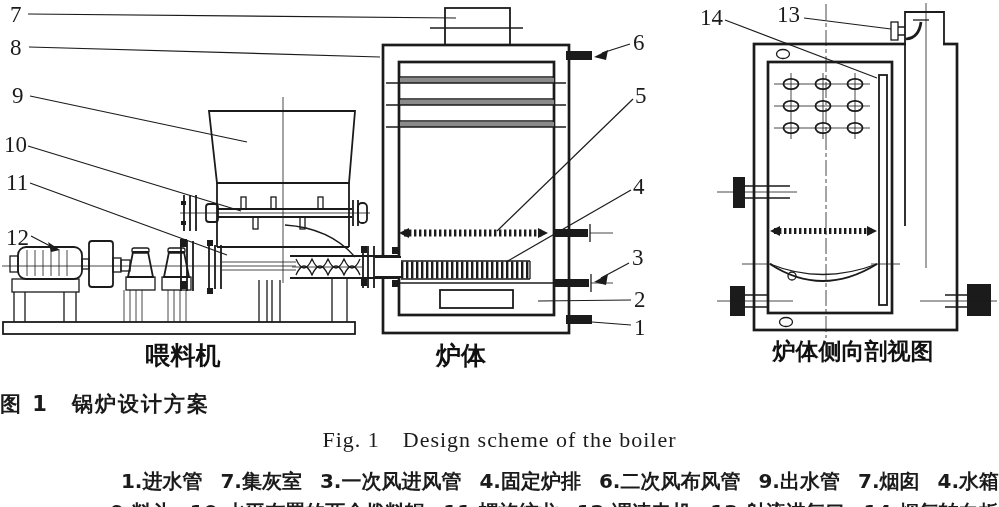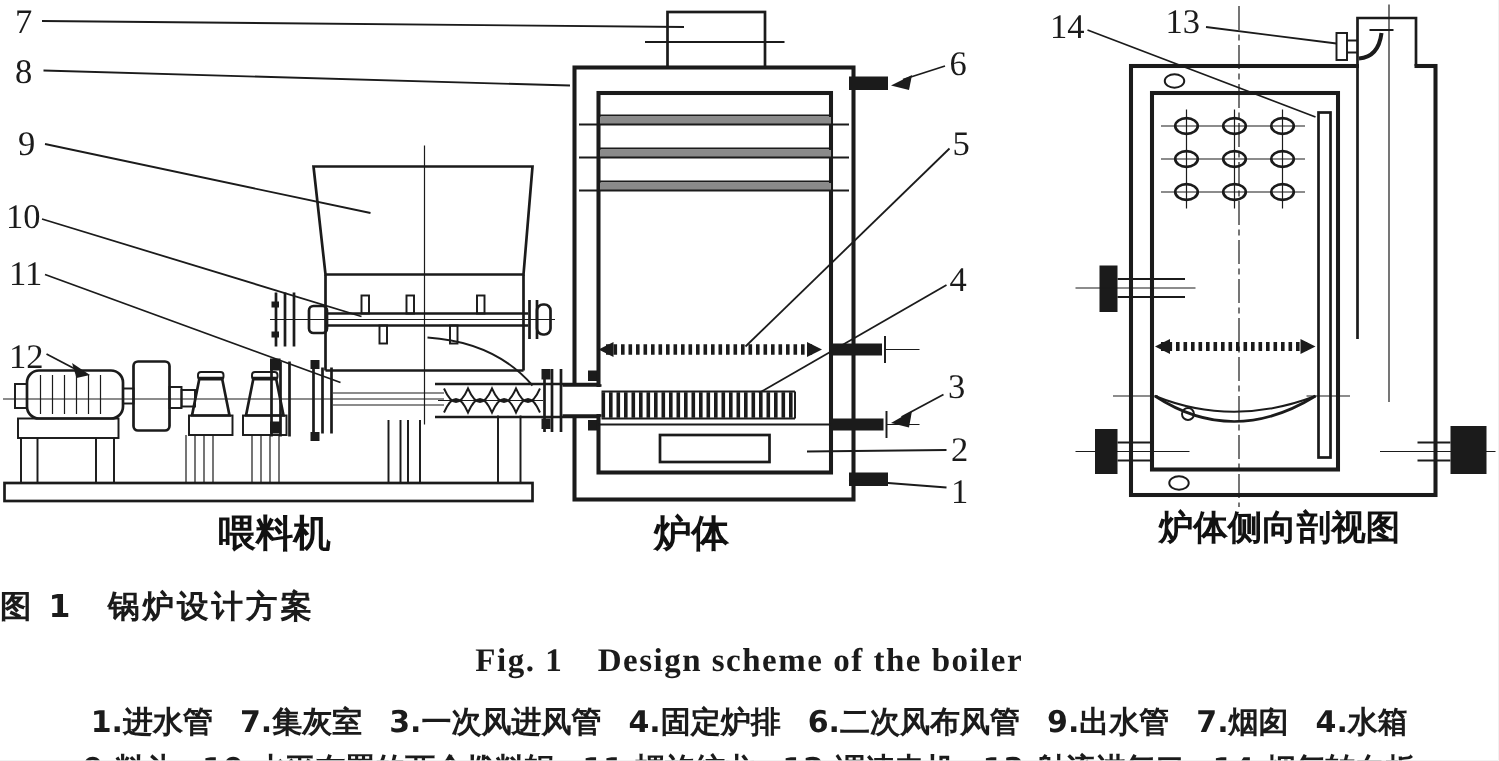--- a/index.html
+++ b/index.html
@@ -15,22 +15,22 @@
   .wht{fill:#ffffff;stroke:none;}
   .grey{fill:#8a8a8a;stroke:none;}
   .hatch{stroke:#1b1b1b;stroke-width:17;stroke-dasharray:2.4 2.6;fill:none;}
   .dots{stroke:#1b1b1b;stroke-width:7;stroke-dasharray:2.4 2.6;fill:none;}
   .dots2{stroke:#1b1b1b;stroke-width:6;stroke-dasharray:2.4 2.6;fill:none;}
   .leader{stroke:#1b1b1b;stroke-width:1.2;fill:none;}
   text.callout{font-family:"Liberation Serif",serif;font-size:23px;fill:#1b1b1b;}
   text.viewlabel{font-family:"DejaVu Sans",sans-serif;font-weight:bold;font-size:25px;fill:#111;}
   text.viewlabel-sm{font-family:"DejaVu Sans",sans-serif;font-weight:bold;font-size:23px;fill:#111;}
   .cap-zh{margin-top:15px;text-align:left;font-size:21px;font-weight:bold;letter-spacing:2px;}
-  .cap-en{margin-top:7px;text-align:center;font-family:"Liberation Serif",serif;font-size:22px;letter-spacing:1px;font-weight:bold;}
-  .legend-row{display:flex;justify-content:center;gap:18px;font-size:20px;font-weight:bold;white-space:nowrap;}
+  .cap-en{margin-top:7px;text-align:center;font-family:"Liberation Serif",serif;font-size:22px;letter-spacing:1px;}
+  .legend-row{display:flex;justify-content:flex-end;gap:18px;font-size:20px;font-weight:bold;white-space:nowrap;}
   .legend-row.r1{margin-top:13px;}
   .legend-row.r2{margin-top:4px;}
 </style>
 </head>
 <body>
 
 <div class="page">
 
 <svg width="999" height="375" viewBox="0 0 999 375">
 

